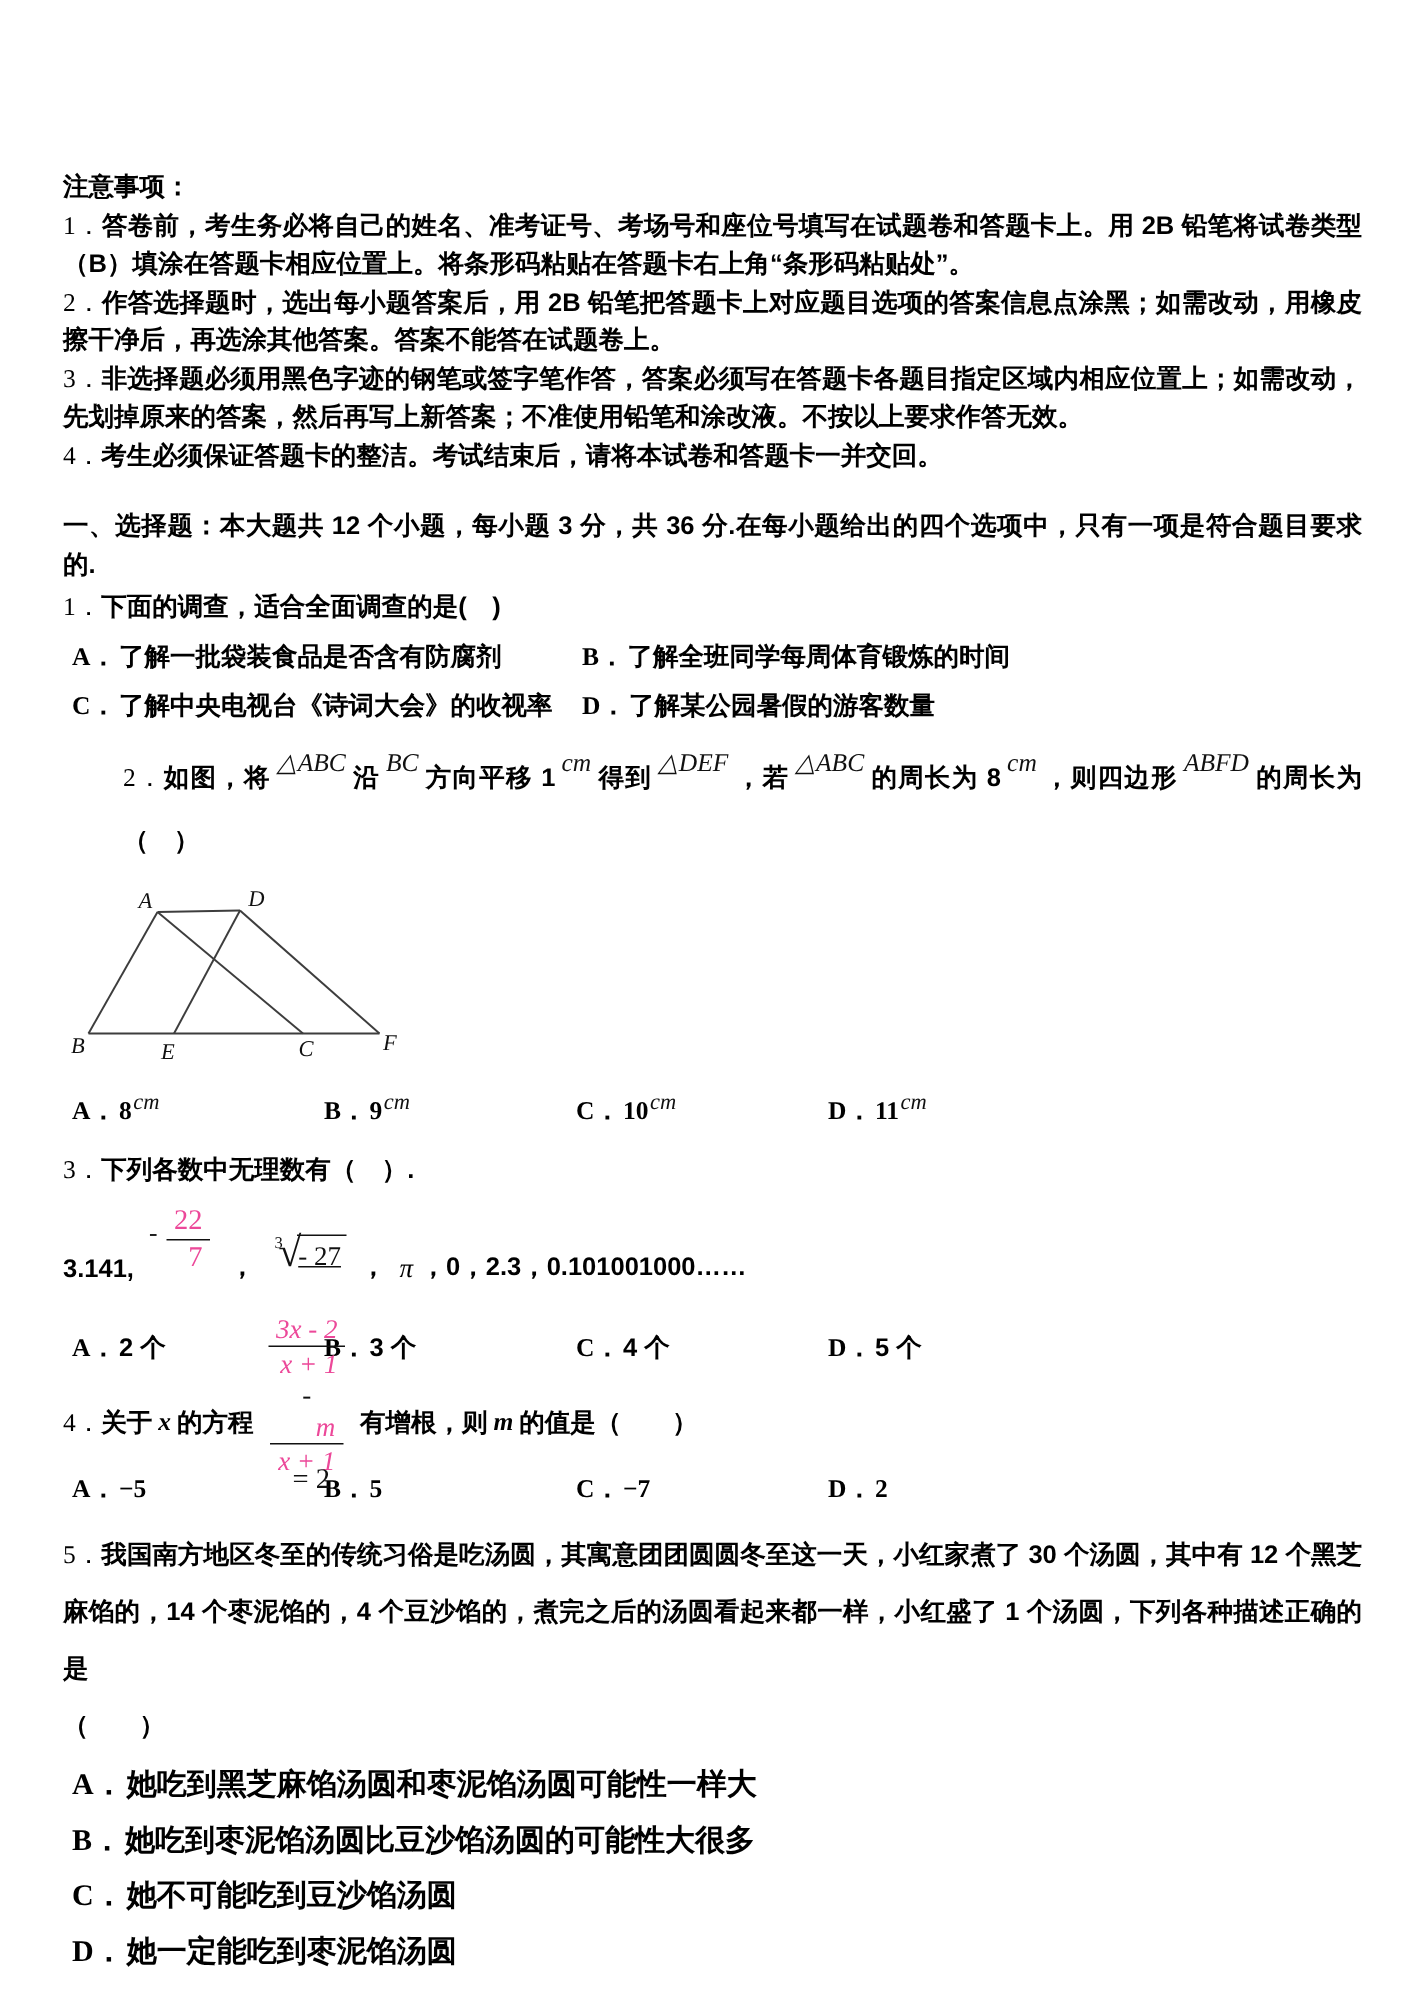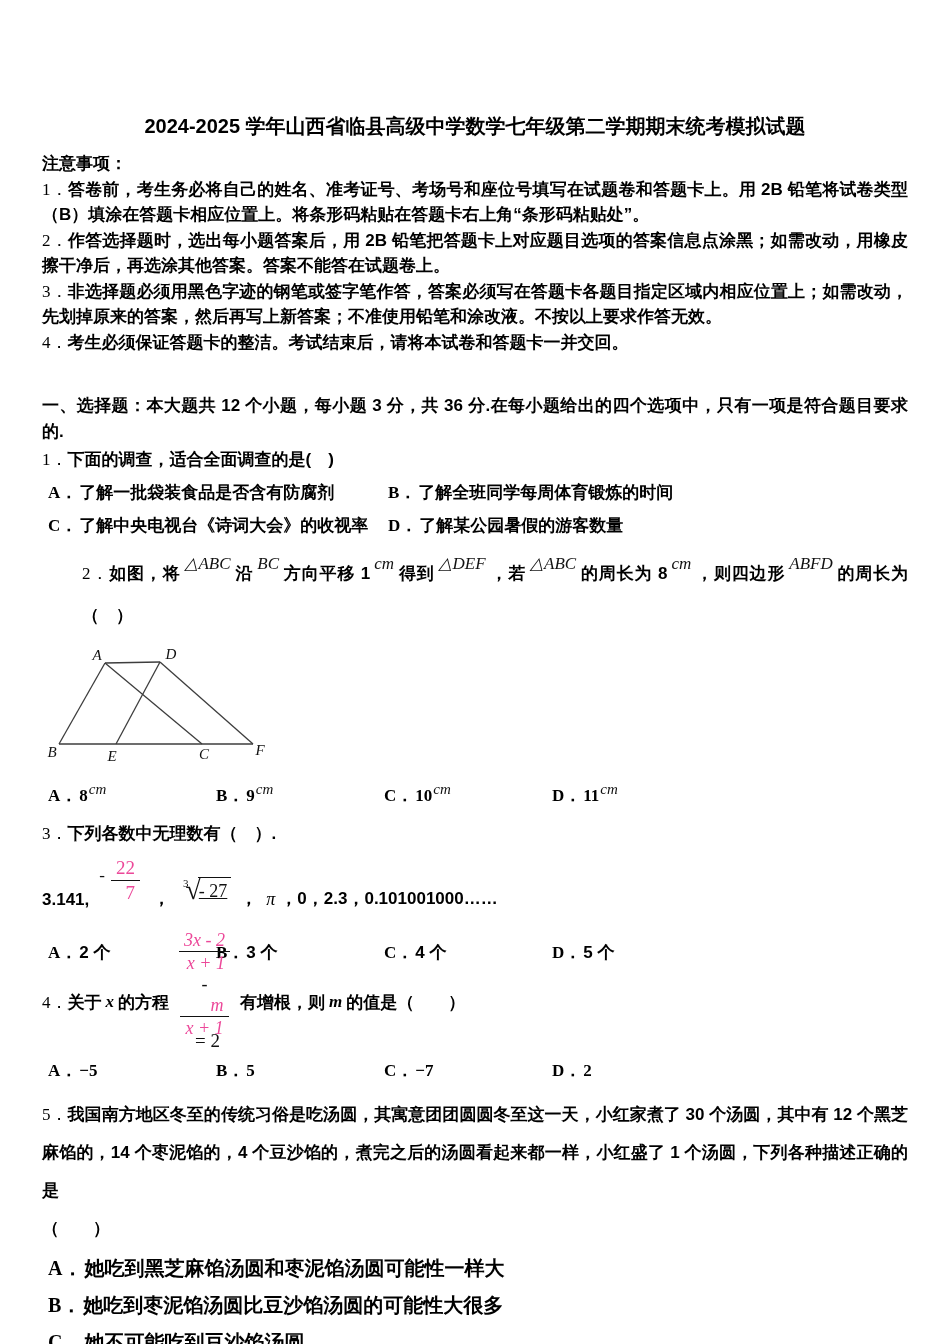--- a/index.html
+++ b/index.html
@@ -14,21 +14,21 @@
   .title {
     font-size: 20px; font-weight: 700; text-align: center;
     margin: 0 0 11px 0; line-height: 28px; letter-spacing: 0;
   }
 
   .body-text {
     font-size: 17px; font-weight: 700; line-height: 25.5px;
     margin: 0; text-align: justify;
   }
   .qno { font-family: "Liberation Serif", serif; font-weight: 400; }
-  .sec { margin-top: 38px; }
+  .sec { margin-top: 22px; }
 
   
   .optrow2 {
     display: grid; grid-template-columns: 340px 1fr; padding-left: 6px;
     margin-top: 7px; font-size: 17px; font-weight: 700; line-height: 26px;
   }
   .optrow4 {
     display: grid; grid-template-columns: 168px 168px 168px 1fr; padding-left: 6px;
     font-size: 17px; font-weight: 700; line-height: 26px;
   }
@@ -78,38 +78,37 @@
 
   
   .q4row { display: flex; align-items: center; height: 64px; margin-top: 4px;
            font-size: 17px; font-weight: 700; }
   .vx { font-family: "Liberation Serif", serif; font-style: italic; font-weight: 700; margin: 0 4px; }
   .eq { display: inline-flex; align-items: center; position: relative; top: -7px; margin: 0 6px;
         font-family: "Liberation Serif", serif; font-weight: 400; color: #111; flex-direction: column; }
   .eq .frac { font-style: italic; font-size: 18px; margin: 0 4px; }
   .eminus { font-size: 18px; margin: 0 4px; }
   .erhs { font-size: 19px; margin-left: 6px; position: relative; top: -8px; }
-  .q4opts { margin-top: 24px; }
+  .q4opts { }
 
   
   .q5para { margin-top: 12px; }
   .q5line { font-size: 17px; font-weight: 700; line-height: 38px; }
   .jline { text-align: justify; text-align-last: justify; }
   .q5opts { margin-top: 2px; }
   .q5opt { font-size: 20px; font-weight: 700; line-height: 37px; padding-left: 6px; }
 
   svg text { font-family: "Liberation Serif", serif; font-style: italic; font-size: 15px; fill: #111; }
 </style>
 </head>
 <body>
 
 <div class="page">
   <div class="content">
 
-    <h1 class="title">2024-2025 学年山西省临县高级中学数学七年级第二学期期末统考模拟试题</h1>
 
     <div>
       <div class="body-text">注意事项：</div>
       <p class="body-text"><span class="qno">1．</span><span>答卷前，考生务必将自己的姓名、准考证号、考场号和座位号填写在试题卷和答题卡上。用 2B 铅笔将试卷类型（B）填涂在答题卡相应位置上。将条形码粘贴在答题卡右上角“条形码粘贴处”。</span></p>
       <p class="body-text"><span class="qno">2．</span><span>作答选择题时，选出每小题答案后，用 2B 铅笔把答题卡上对应题目选项的答案信息点涂黑；如需改动，用橡皮擦干净后，再选涂其他答案。答案不能答在试题卷上。</span></p>
       <p class="body-text"><span class="qno">3．</span><span>非选择题必须用黑色字迹的钢笔或签字笔作答，答案必须写在答题卡各题目指定区域内相应位置上；如需改动，先划掉原来的答案，然后再写上新答案；不准使用铅笔和涂改液。不按以上要求作答无效。</span></p>
       <p class="body-text"><span class="qno">4．</span><span>考生必须保证答题卡的整洁。考试结束后，请将本试卷和答题卡一并交回。</span></p>
     </div>
 
     <p class="body-text sec">一、选择题：本大题共 12 个小题，每小题 3 分，共 36 分.在每小题给出的四个选项中，只有一项是符合题目要求的.</p>

